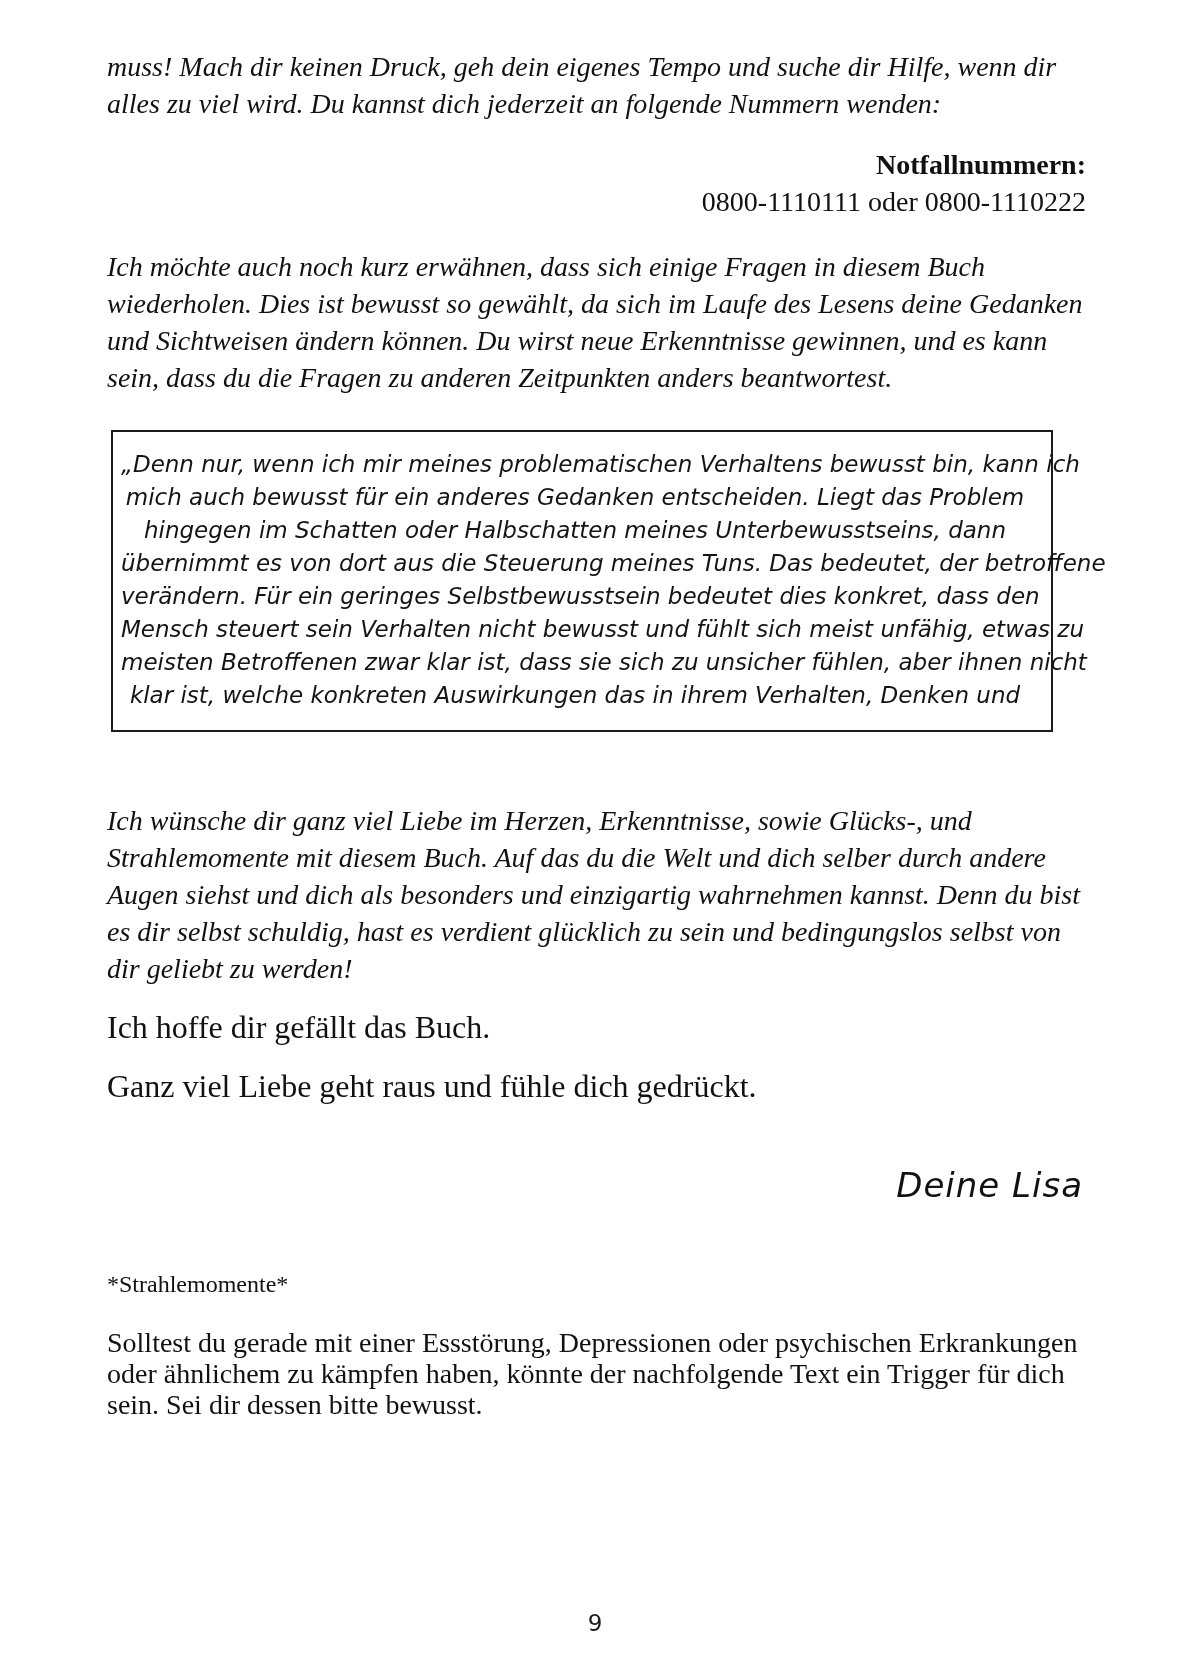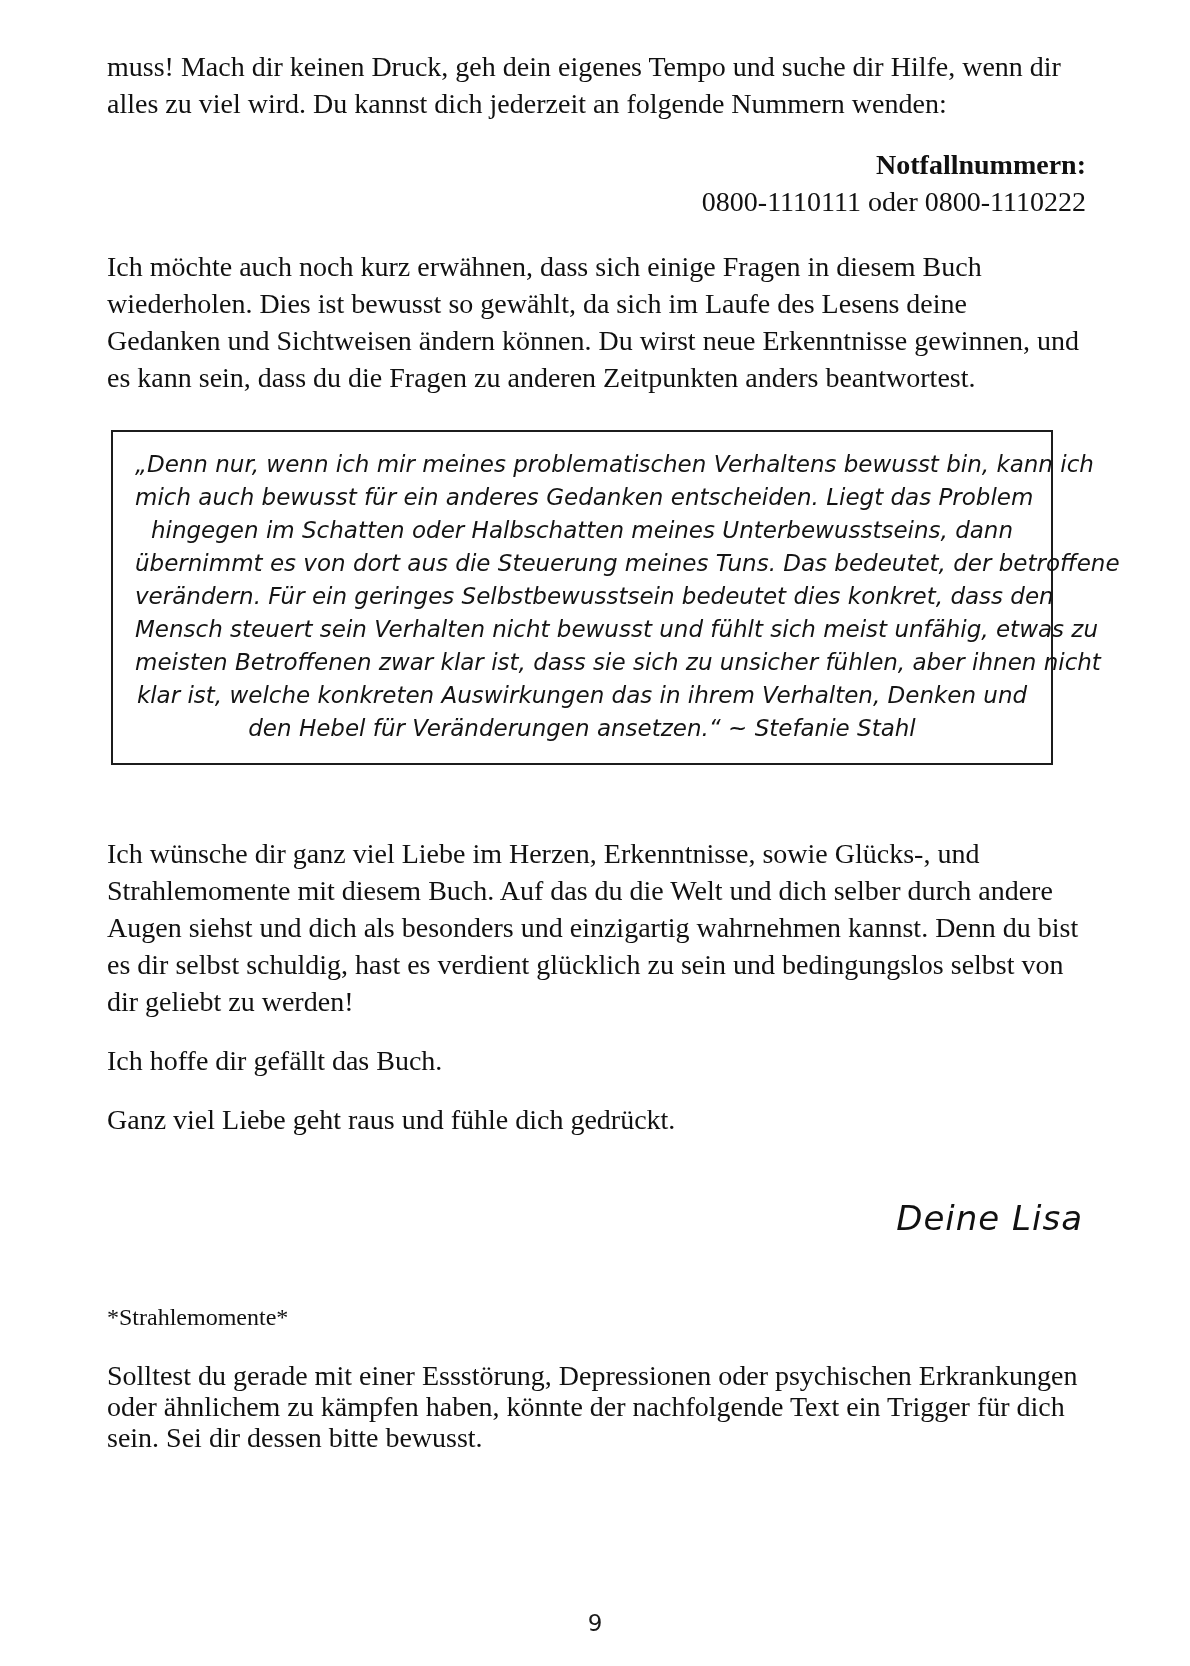--- a/index.html
+++ b/index.html
@@ -17,20 +17,21 @@
     font-family: "Liberation Serif", serif;
     box-sizing: border-box;
     padding: 48px 104px 0 107px;
     overflow: hidden;
   }
   .body-par {
     font-size: 28px;
     line-height: 37px;
     margin: 0 0 24px 0;
     max-width: 976px;
+    font-style: italic;
   }
   .emergency-block {
     margin: 0 0 28px 0;
     text-align: right;
   }
   .emergency-heading {
     font-size: 28px;
     line-height: 37px;
     font-weight: bold;
   }
@@ -39,36 +40,36 @@
     line-height: 37px;
   }
   .note-par {
     margin-bottom: 34px;
   }
   .quote-box {
     box-sizing: border-box;
     width: 942px;
     margin: 0 0 70px 4px;
     border: 2px solid #1c1c1c;
-    padding: 16px 22px 18px 22px;
+    padding: 16px 22px 18px 8px;
     text-align: center;
   }
   .quote-line {
     font-family: "DejaVu Sans", cursive, sans-serif;
     font-style: italic;
     font-size: 23px;
     line-height: 33px;
     color: #141414;
     white-space: nowrap;
   }
   .wish-par {
     margin-bottom: 22px;
   }
   .hope-line, .love-line {
-    font-size: 28px;
+    font-size: 32px;
     line-height: 37px;
     margin: 0 0 22px 0;
   }
   .love-line {
     margin-bottom: 58px;
   }
   .signature {
     font-family: "DejaVu Sans", cursive, sans-serif;
     font-style: italic;
     font-size: 34px;
@@ -116,21 +117,20 @@
 
   <div class="quote-box">
     <div class="quote-line">„Denn nur, wenn ich mir meines problematischen Verhaltens bewusst bin, kann ich</div>
     <div class="quote-line">mich auch bewusst für ein anderes Gedanken entscheiden. Liegt das Problem</div>
     <div class="quote-line">hingegen im Schatten oder Halbschatten meines Unterbewusstseins, dann</div>
     <div class="quote-line">übernimmt es von dort aus die Steuerung meines Tuns. Das bedeutet, der betroffene</div>
     <div class="quote-line">verändern. Für ein geringes Selbstbewusstsein bedeutet dies konkret, dass den</div>
     <div class="quote-line">Mensch steuert sein Verhalten nicht bewusst und fühlt sich meist unfähig, etwas zu</div>
     <div class="quote-line">meisten Betroffenen zwar klar ist, dass sie sich zu unsicher fühlen, aber ihnen nicht</div>
     <div class="quote-line">klar ist, welche konkreten Auswirkungen das in ihrem Verhalten, Denken und</div>
-    <div class="quote-line">den Hebel für Veränderungen ansetzen.“ ~ Stefanie Stahl</div>
   </div>
 
   <p class="body-par wish-par">Ich wünsche dir ganz viel Liebe im Herzen, Erkenntnisse, sowie Glücks-, und Strahlemomente mit diesem Buch. Auf das du die Welt und dich selber durch andere Augen siehst und dich als besonders und einzigartig wahrnehmen kannst. Denn du bist es dir selbst schuldig, hast es verdient glücklich zu sein und bedingungslos selbst von dir geliebt zu werden!</p>
 
   <p class="hope-line">Ich hoffe dir gefällt das Buch.</p>
 
   <p class="love-line">Ganz viel Liebe geht raus und fühle dich gedrückt.</p>
 
   <div class="signature">Deine Lisa</div>
 

